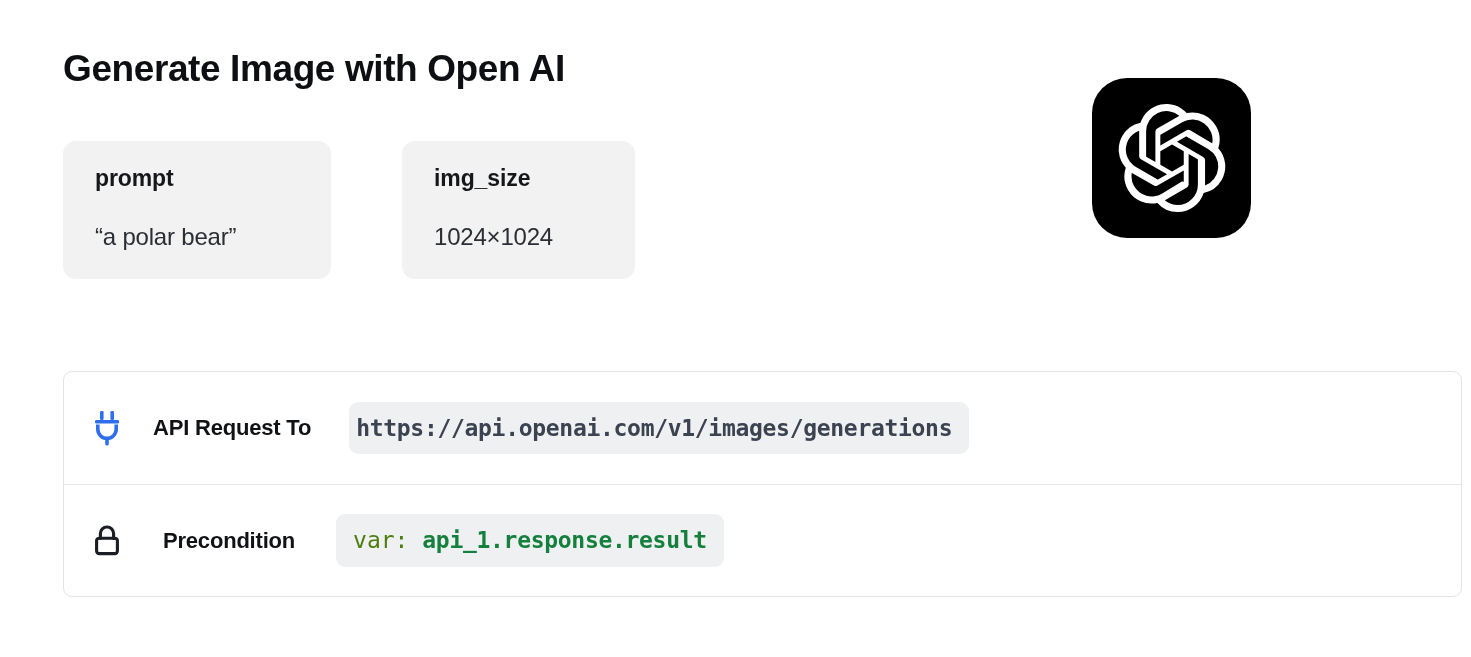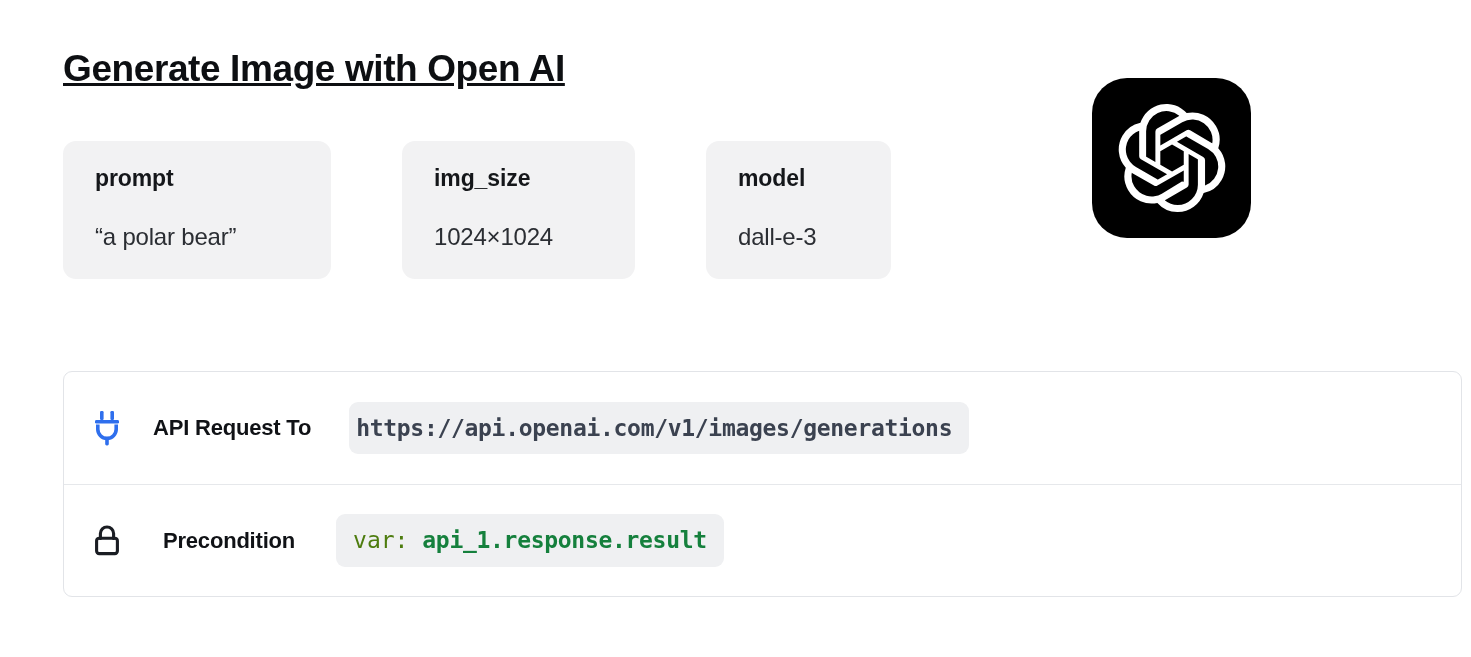--- a/index.html
+++ b/index.html
@@ -19,21 +19,20 @@
   
   .page-title {
     position: absolute;
     left: 63px;
     top: 48px;
     font-size: 37px;
     font-weight: bold;
     letter-spacing: -0.4px;
     color: #0d0f12;
     white-space: nowrap;
-    text-decoration: underline;
   }
 
   
   .param-row {
     position: absolute;
     left: 63px;
     top: 141px;
     display: flex;
     align-items: flex-start;
     gap: 71px;
@@ -155,24 +154,20 @@
   <div class="param-card w-prompt">
     <div class="param-key">prompt</div>
     <div class="param-value">“a polar bear”</div>
   </div>
 
   <div class="param-card w-size">
     <div class="param-key">img_size</div>
     <div class="param-value">1024×1024</div>
   </div>
 
-  <div class="param-card w-model">
-    <div class="param-key">model</div>
-    <div class="param-value">dall-e-3</div>
-  </div>
 
 </div>
 
 <div class="brand-logo">
   <span>
     <svg width="108" height="108" viewBox="0 0 24 24" aria-hidden="true">
       <path fill="#ffffff" d="M22.282 9.821a5.985 5.985 0 0 0-.516-4.91 6.046 6.046 0 0 0-6.51-2.9A6.065 6.065 0 0 0 4.981 4.18a5.985 5.985 0 0 0-3.998 2.9 6.046 6.046 0 0 0 .743 7.097 5.98 5.98 0 0 0 .51 4.911 6.051 6.051 0 0 0 6.515 2.9A5.985 5.985 0 0 0 13.26 24a6.056 6.056 0 0 0 5.772-4.206 5.99 5.99 0 0 0 3.997-2.9 6.056 6.056 0 0 0-.747-7.073zM13.26 22.43a4.476 4.476 0 0 1-2.876-1.04l.141-.081 4.779-2.758a.795.795 0 0 0 .392-.681v-6.737l2.02 1.168a.071.071 0 0 1 .038.052v5.583a4.504 4.504 0 0 1-4.494 4.494zM3.6 18.304a4.47 4.47 0 0 1-.535-3.014l.142.085 4.783 2.759a.771.771 0 0 0 .78 0l5.843-3.369v2.332a.08.08 0 0 1-.33.062L9.74 19.95a4.5 4.5 0 0 1-6.14-1.646zM2.34 7.896a4.485 4.485 0 0 1 2.366-1.973V11.6a.766.766 0 0 0 .388.676l5.815 3.355-2.02 1.168a.076.076 0 0 1-.071 0l-4.83-2.786A4.504 4.504 0 0 1 2.34 7.872zm16.597 3.855l-5.833-3.387L15.119 7.2a.076.076 0 0 1 .071 0l4.83 2.791a4.494 4.494 0 0 1-.676 8.105v-5.678a.79.79 0 0 0-.407-.667zm2.01-3.023l-.141-.085-4.774-2.782a.776.776 0 0 0-.785 0L9.409 9.23V6.897a.066.066 0 0 1 .028-.061l4.83-2.787a4.5 4.5 0 0 1 6.68 4.66zm-12.64 4.135l-2.02-1.164a.08.08 0 0 1-.038-.057V6.075a4.5 4.5 0 0 1 7.375-3.453l-.142.08L8.704 5.46a.795.795 0 0 0-.393.681zm1.097-2.365l2.602-1.5 2.607 1.5v2.999l-2.597 1.5-2.607-1.5z"></path>
     </svg>
   </span>
 </div>

